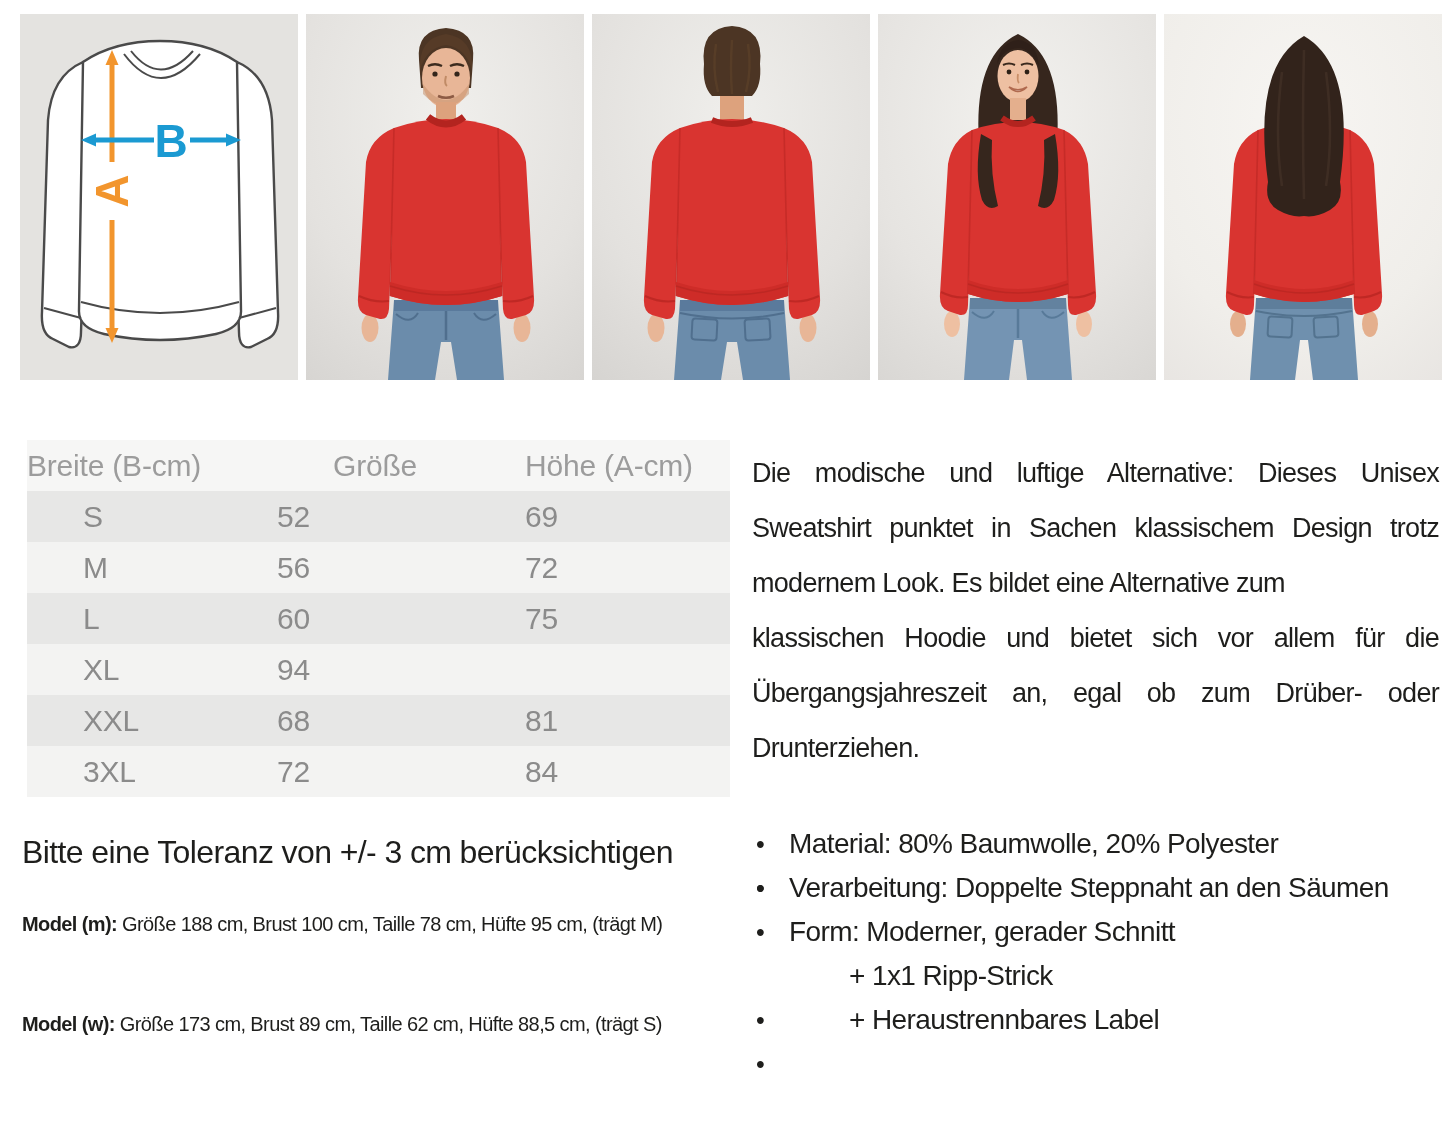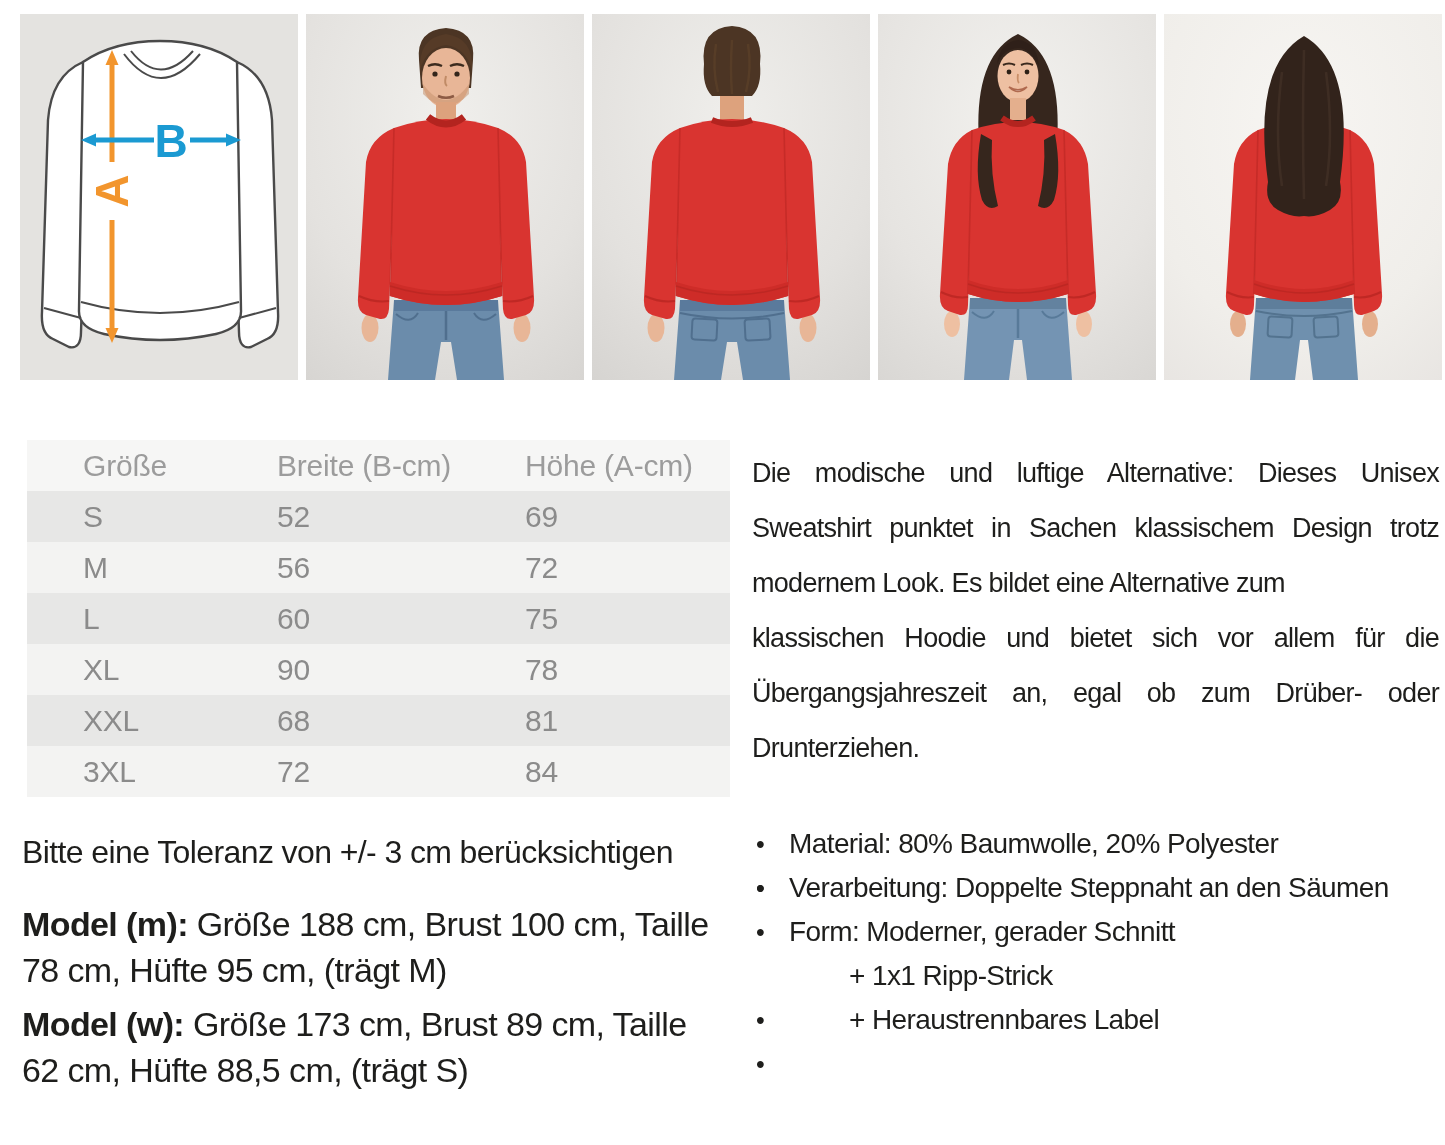--- a/index.html
+++ b/index.html
@@ -21,21 +21,21 @@
   .trow{display:grid;grid-template-columns:250px 248px 205px;height:51px;align-items:center;}
   .trow.thead{background:#f6f6f5;}
   .trow.dark{background:#e7e7e6;}
   .trow.light{background:#f3f3f2;}
   .tcell{color:#8b8b8b;}
   .thead .tcell{color:#9c9c9c;}
   .tcell.c0{padding-left:56px;}
 
   
   .tolerance{position:absolute;left:22px;top:834px;font-size:32px;letter-spacing:-0.6px;text-align:center;}
-  .model-note{position:absolute;left:22px;width:705px;font-size:34px;line-height:46px;letter-spacing:-0.6px;}
+  .model-note{position:absolute;left:22px;width:705px;font-size:20px;line-height:46px;letter-spacing:-0.6px;}
   .model-note b{font-weight:bold;}
   .model-m{top:901px;}
   .model-w{top:1001px;}
 
   
   .right-col{position:absolute;left:752px;top:446px;width:687px;}
   .desc p{margin:0;text-align:justify;font-size:27px;line-height:55px;letter-spacing:-0.7px;}
   .features{margin-top:46px;font-size:28px;letter-spacing:-0.6px;}
   .feat{position:relative;padding-left:37px;line-height:44px;}
   .dot{position:absolute;left:4px;top:0;font-size:25px;color:#1e1e1c;}
@@ -237,44 +237,43 @@
           </g>
           <path d="M104,168 Q88,52 140,22 Q192,52 176,168 Q180,188 166,196 Q152,204 140,202 Q128,204 114,196 Q100,188 104,168 Z" fill="#32231b"></path>
           <path d="M118,58 Q110,120 118,172 M162,58 Q170,120 162,172 M140,36 Q138,110 140,185" stroke="#46342a" stroke-width="2.6" fill="none" opacity="0.6"></path>
         </g>
       </svg>
     </div>
   </div>
 
   <div class="size-table">
     <div class="trow thead">
+      <div class="tcell c1">Breite (B-cm)</div>
       <div class="tcell c0">Größe</div>
-      <div class="tcell c1">Breite (B-cm)</div>
       <div class="tcell c2">Höhe (A-cm)</div>
     </div>
     <div>
         <div class="trow dark">
           <div class="tcell c0">S</div>
           <div class="tcell c1">52</div>
           <div class="tcell c2">69</div>
         </div>
         <div class="trow light">
           <div class="tcell c0">M</div>
           <div class="tcell c1">56</div>
           <div class="tcell c2">72</div>
         </div>
         <div class="trow dark">
           <div class="tcell c0">L</div>
           <div class="tcell c1">60</div>
           <div class="tcell c2">75</div>
         </div>
         <div class="trow light">
           <div class="tcell c0">XL</div>
-          <div class="tcell c1">90</div>
-          <div class="tcell c2">78</div>
+          <div class="tcell c1">94</div>
         </div>
         <div class="trow dark">
           <div class="tcell c0">XXL</div>
           <div class="tcell c1">68</div>
           <div class="tcell c2">81</div>
         </div>
         <div class="trow light">
           <div class="tcell c0">3XL</div>
           <div class="tcell c1">72</div>
           <div class="tcell c2">84</div>

